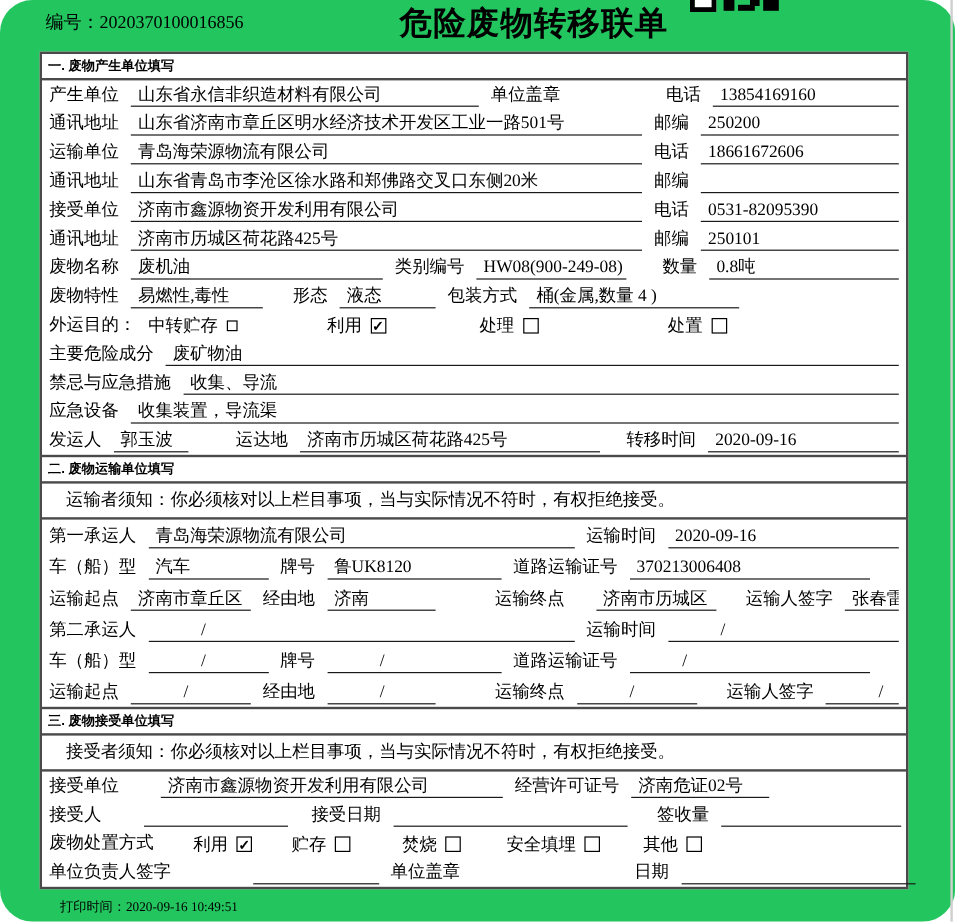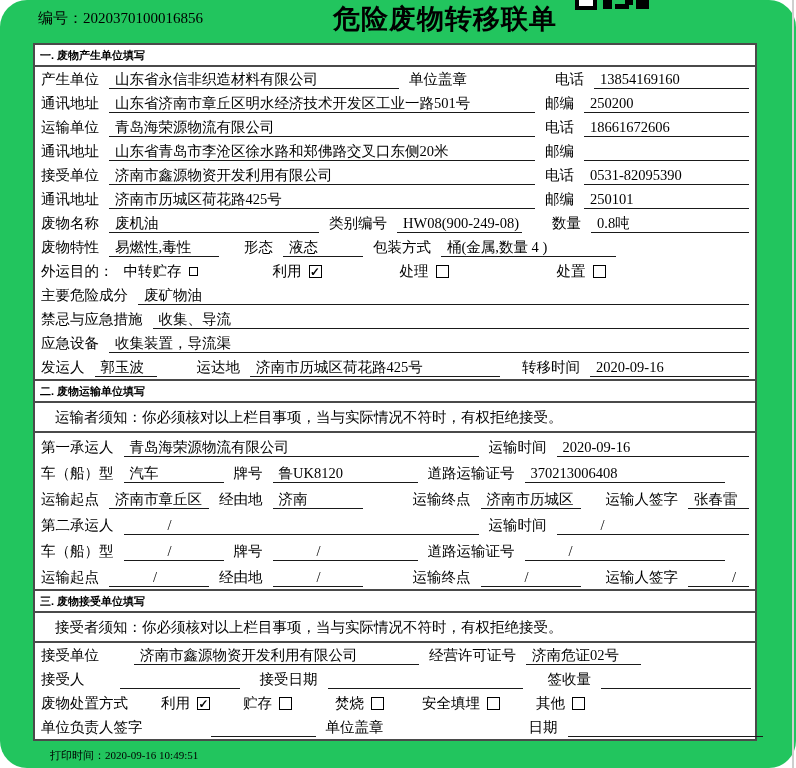--- a/index.html
+++ b/index.html
@@ -193,21 +193,21 @@
           <span class="lbl">道路运输证号</span>
           <span class="val" style="width: 200px;">370213006408</span>
         </div>
         <div class="row">
           <span class="lbl">运输起点</span>
           <span class="val" style="width: 100px;">济南市章丘区</span>
           <span class="lbl">经由地</span>
           <span class="val" style="width: 90px;">济南</span>
           <span class="sp" style="width: 40px;"></span>
           <span class="lbl">运输终点</span>
-          <span class="val" style="width: 100px;">济南市历城区</span>
+          <span class="val" style="width: 100px; margin-left: 16px;">济南市历城区</span>
           <span class="sp" style="width: 15px;"></span>
           <span class="lbl">运输人签字</span>
           <span class="val grow">张春雷</span>
         </div>
         <div class="row">
           <span class="lbl">第二承运人</span>
           <span class="val slash" style="width: 355px;">/</span>
           <span class="lbl">运输时间</span>
           <span class="val grow slash">/</span>
         </div>

